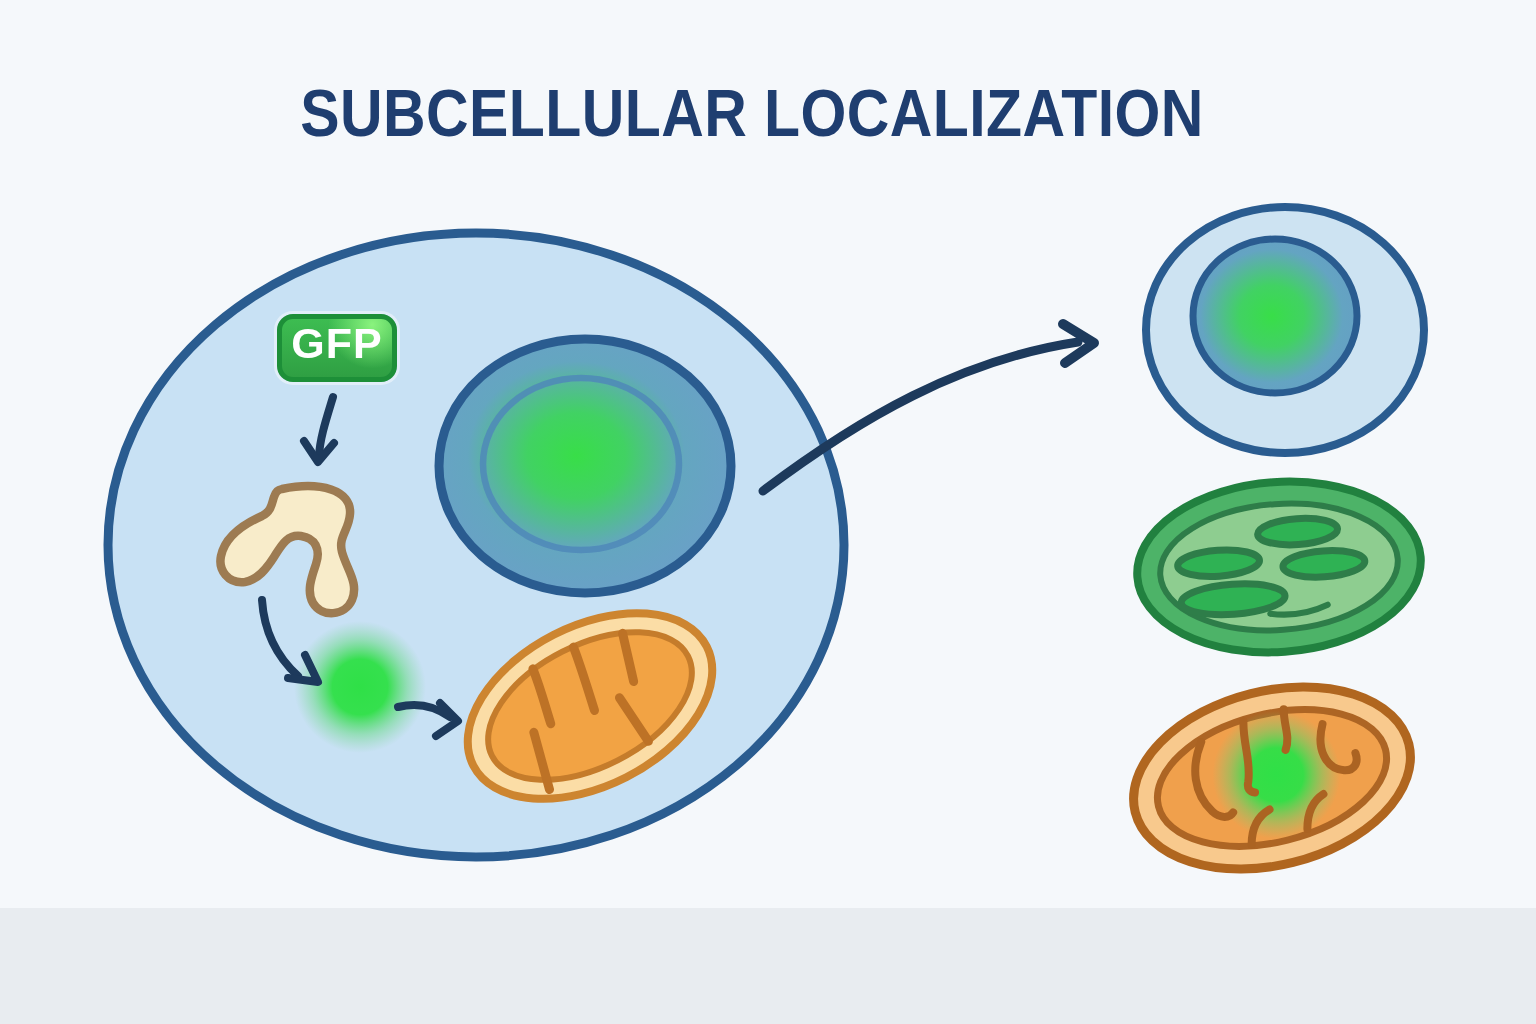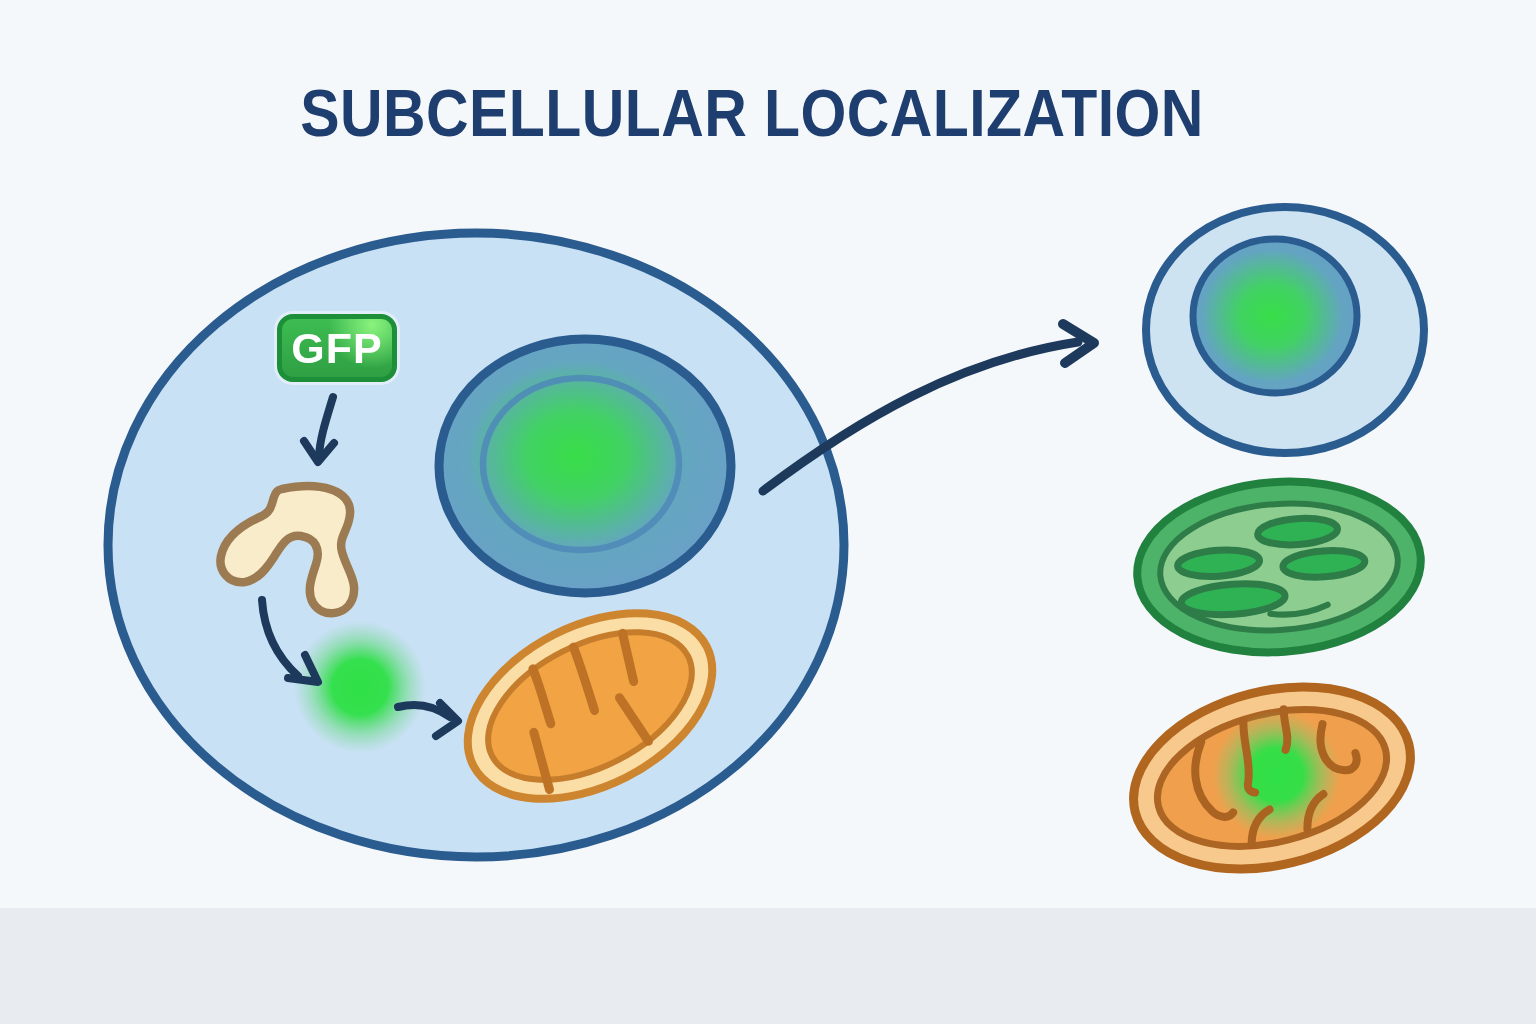--- a/index.html
+++ b/index.html
@@ -27,21 +27,21 @@
     position:absolute;
     left:277px;top:314px;
     width:120px;height:68px;
     box-sizing:border-box;
     border:5px solid #1d8f38;
     border-radius:16px;
     background:
       radial-gradient(circle at 82% 10%, #8af37e 0%, rgba(138,243,126,0) 42%),
       linear-gradient(180deg,#3dbc51 0%,#2f9f43 100%);
     box-shadow:0 0 0 3px rgba(255,255,255,.45);
-    display:flex;align-items:center;justify-content:center;
+    display:flex;align-items:flex-start;justify-content:center;
     color:#ffffff;
     font-weight:700;
     font-size:43px;
     letter-spacing:1px;
   }
 </style>
 </head>
 <body>
 
 <div class="canvas">

